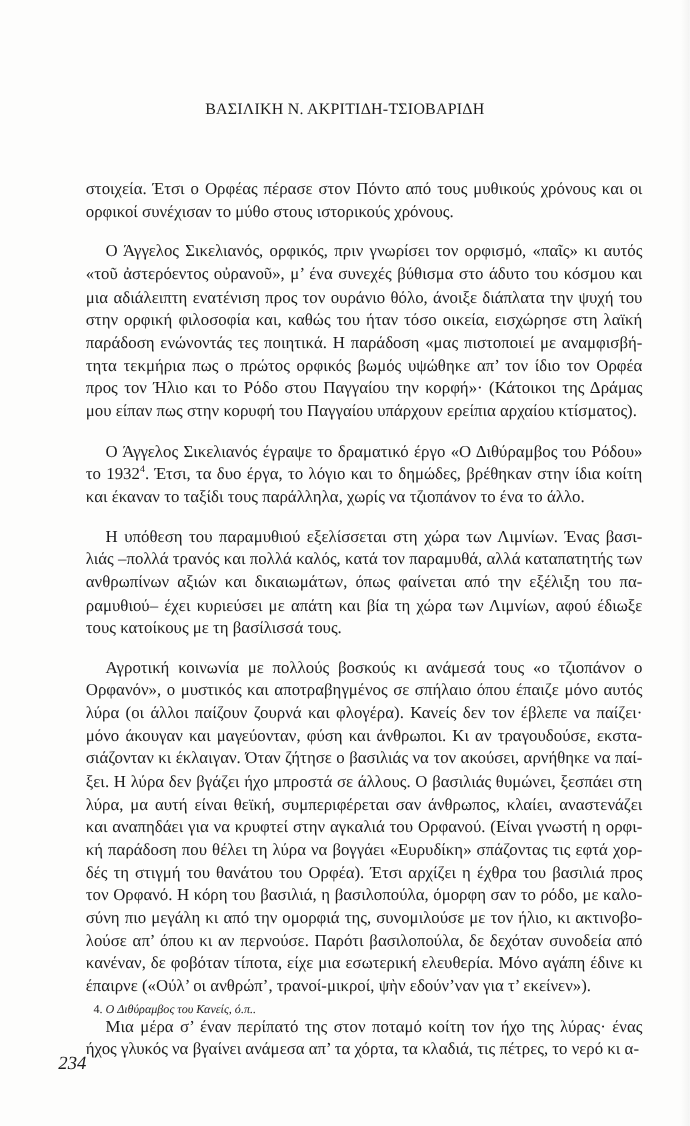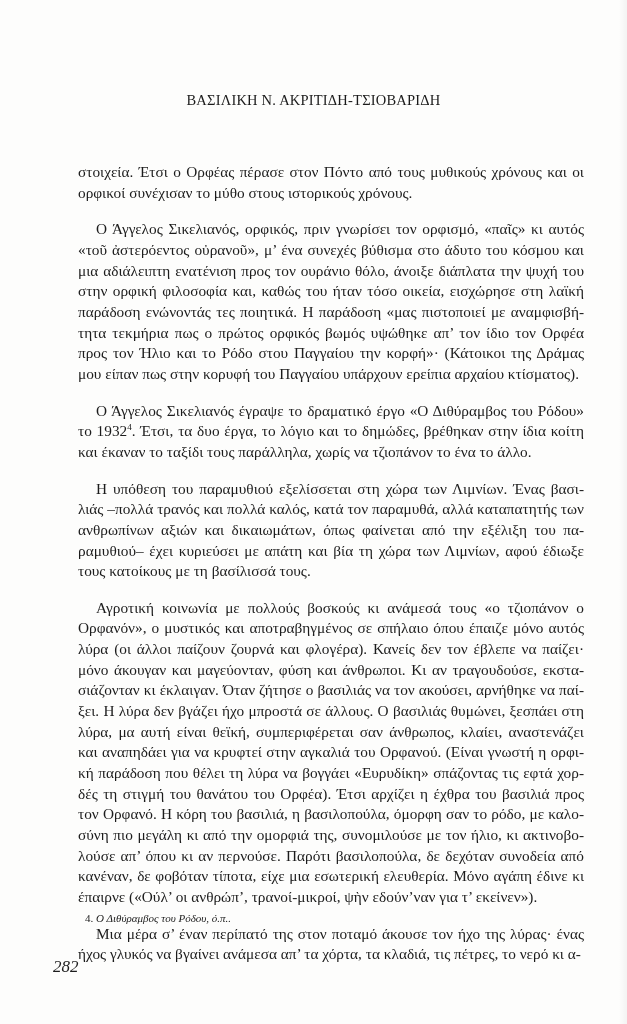--- a/index.html
+++ b/index.html
@@ -80,23 +80,23 @@
 <body>
 
 <div class="running-head">ΒΑΣΙΛΙΚΗ Ν. ΑΚΡΙΤΙΔΗ-ΤΣΙΟΒΑΡΙΔΗ</div>
 
 <div class="body-text">
   <p class="no-indent">στοιχεία. Έτσι ο Ορφέας πέρασε στον Πόντο από τους μυθικούς χρόνους και οι ορφικοί συνέχισαν το μύθο στους ιστορικούς χρόνους.</p>
   <p>Ο Άγγελος Σικελιανός, ορφικός, πριν γνωρίσει τον ορφισμό, «παῖς» κι αυτός «τοῦ ἀστερόεντος οὐρανοῦ», μ’ ένα συνεχές βύθισμα στο άδυτο του κόσμου και μια αδιάλειπτη ενατένιση προς τον ουράνιο θόλο, άνοιξε διάπλατα την ψυχή του στην ορφική φιλοσοφία και, καθώς του ήταν τόσο οικεία, εισχώρησε στη λαϊκή παράδοση ενώνοντάς τες ποιητικά. Η παράδοση «μας πιστοποιεί με αναμφισβή-τητα τεκμήρια πως ο πρώτος ορφικός βωμός υψώθηκε απ’ τον ίδιο τον Ορφέα προς τον Ήλιο και το Ρόδο στου Παγγαίου την κορφή»· (Κάτοικοι της Δράμας μου είπαν πως στην κορυφή του Παγγαίου υπάρχουν ερείπια αρχαίου κτίσματος).</p>
   <p><span>Ο Άγγελος Σικελιανός έγραψε το δραματικό έργο «Ο Διθύραμβος του Ρόδου» το 1932</span><sup>4</sup><span>. Έτσι, τα δυο έργα, το λόγιο και το δημώδες, βρέθηκαν στην ίδια κοίτη και έκαναν το ταξίδι τους παράλληλα, χωρίς να τζιοπάνον το ένα το άλλο.</span></p>
   <p>Η υπόθεση του παραμυθιού εξελίσσεται στη χώρα των Λιμνίων. Ένας βασι-λιάς –πολλά τρανός και πολλά καλός, κατά τον παραμυθά, αλλά καταπατητής των ανθρωπίνων αξιών και δικαιωμάτων, όπως φαίνεται από την εξέλιξη του πα-ραμυθιού– έχει κυριεύσει με απάτη και βία τη χώρα των Λιμνίων, αφού έδιωξε τους κατοίκους με τη βασίλισσά τους.</p>
   <p>Αγροτική κοινωνία με πολλούς βοσκούς κι ανάμεσά τους «ο τζιοπάνον ο Ορφανόν», ο μυστικός και αποτραβηγμένος σε σπήλαιο όπου έπαιζε μόνο αυτός λύρα (οι άλλοι παίζουν ζουρνά και φλογέρα). Κανείς δεν τον έβλεπε να παίζει· μόνο άκουγαν και μαγεύονταν, φύση και άνθρωποι. Κι αν τραγουδούσε, εκστα-σιάζονταν κι έκλαιγαν. Όταν ζήτησε ο βασιλιάς να τον ακούσει, αρνήθηκε να παί-ξει. Η λύρα δεν βγάζει ήχο μπροστά σε άλλους. Ο βασιλιάς θυμώνει, ξεσπάει στη λύρα, μα αυτή είναι θεϊκή, συμπεριφέρεται σαν άνθρωπος, κλαίει, αναστενάζει και αναπηδάει για να κρυφτεί στην αγκαλιά του Ορφανού. (Είναι γνωστή η ορφι-κή παράδοση που θέλει τη λύρα να βογγάει «Ευρυδίκη» σπάζοντας τις εφτά χορ-δές τη στιγμή του θανάτου του Ορφέα). Έτσι αρχίζει η έχθρα του βασιλιά προς τον Ορφανό. Η κόρη του βασιλιά, η βασιλοπούλα, όμορφη σαν το ρόδο, με καλο-σύνη πιο μεγάλη κι από την ομορφιά της, συνομιλούσε με τον ήλιο, κι ακτινοβο-λούσε απ’ όπου κι αν περνούσε. Παρότι βασιλοπούλα, δε δεχόταν συνοδεία από κανέναν, δε φοβόταν τίποτα, είχε μια εσωτερική ελευθερία. Μόνο αγάπη έδινε κι έπαιρνε («Ούλ’ οι ανθρώπ’, τρανοί-μικροί,  ψὴν εδούν’ναν για τ’ εκείνεν»).</p>
-  <p>Μια μέρα σ’ έναν περίπατό της στον ποταμό άκουσε τον ήχο της λύρας· ένας ήχος γλυκός να βγαίνει ανάμεσα απ’ τα χόρτα, τα κλαδιά, τις πέτρες, το νερό κι α-</p>
+  <p>Μια μέρα σ’ έναν περίπατό της στον ποταμό κοίτη τον ήχο της λύρας· ένας ήχος γλυκός να βγαίνει ανάμεσα απ’ τα χόρτα, τα κλαδιά, τις πέτρες, το νερό κι α-</p>
 </div>
 
 <div class="footnote">
   <span class="fn-num">4.</span>
-  <span>Ο Διθύραμβος του Ρόδου, ό.π..</span>
+  <span>Ο Διθύραμβος του Κανείς, ό.π..</span>
 </div>
 
-<div class="page-number">282</div>
+<div class="page-number">234</div>
 
 <div class="edge-shadow"></div>
 
 </body></html>

